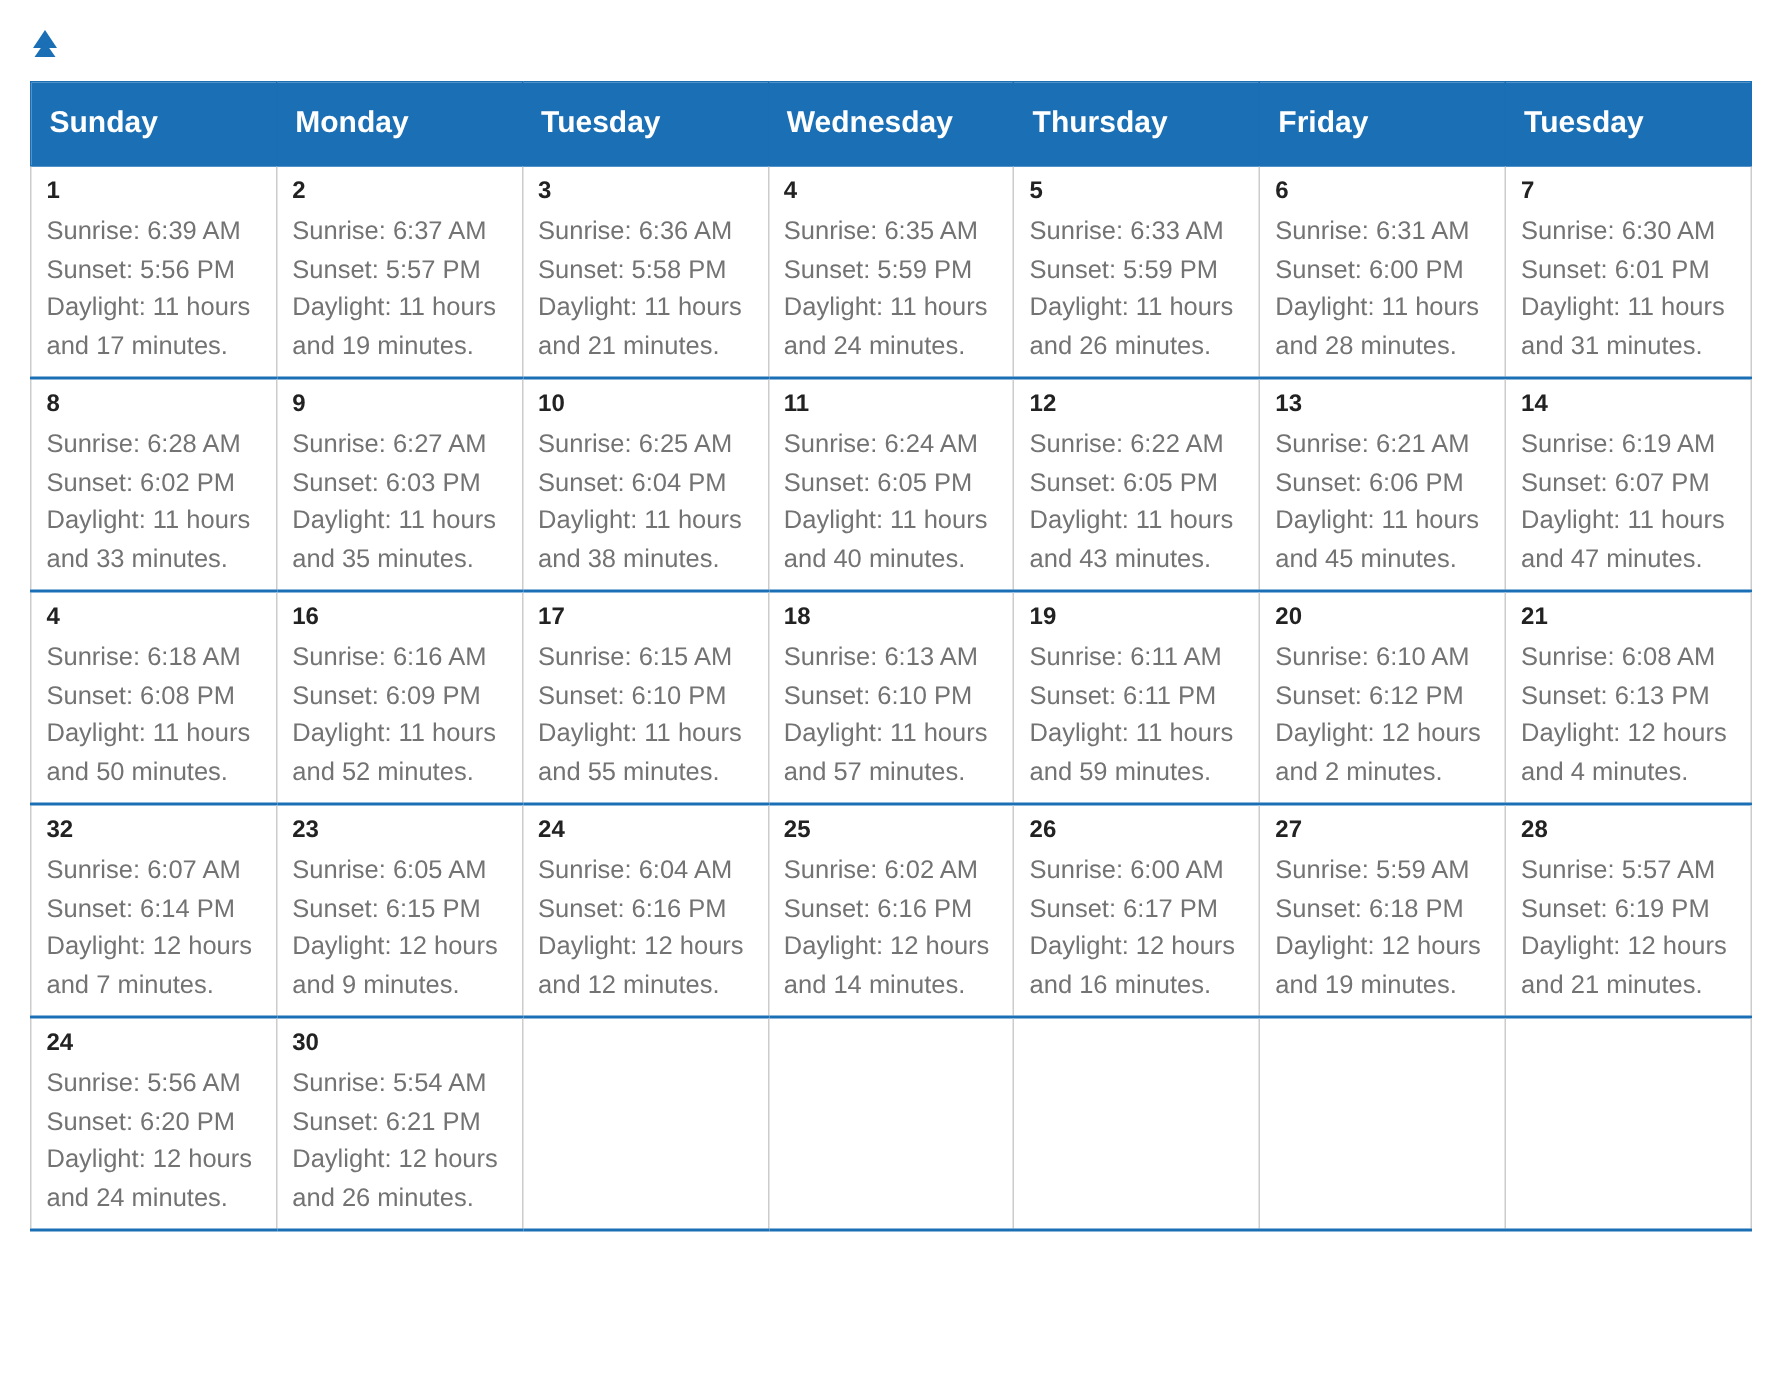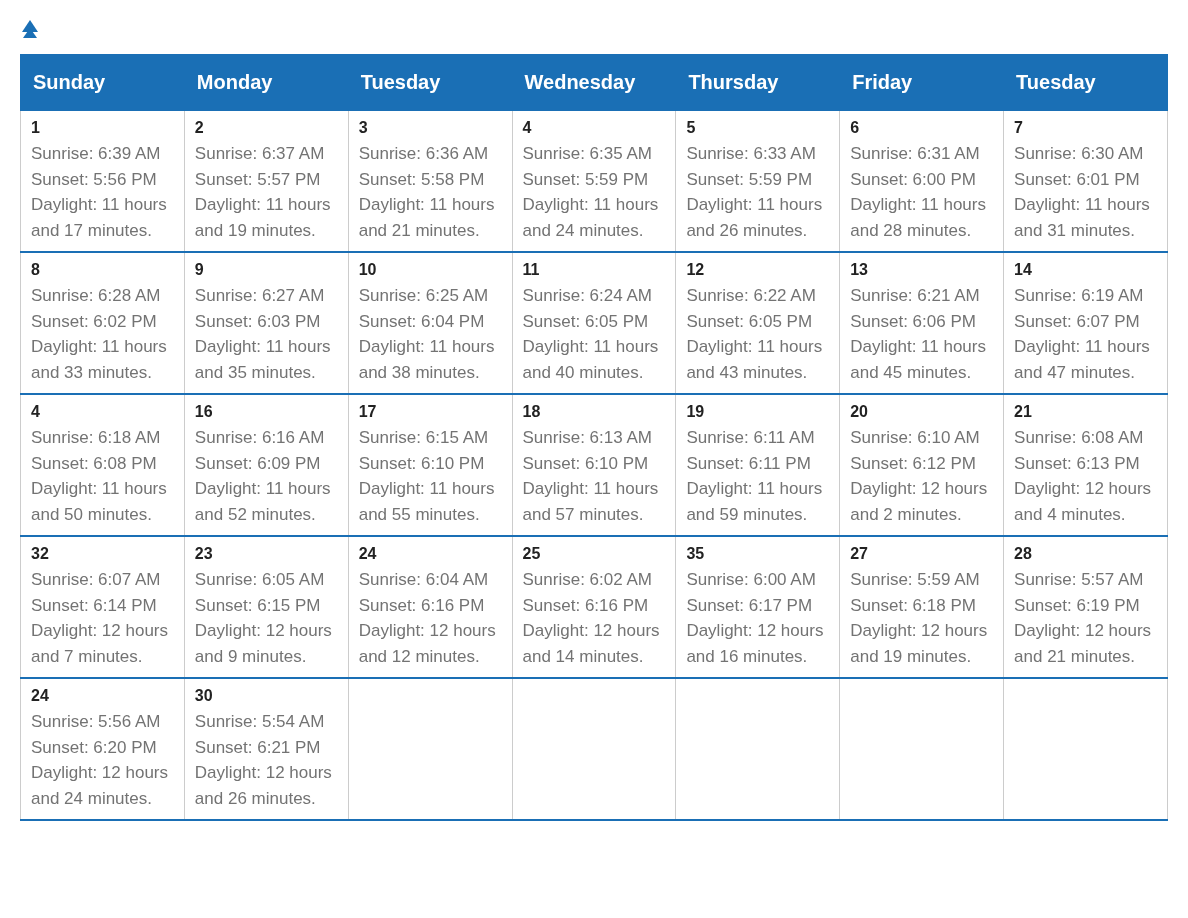--- a/index.html
+++ b/index.html
@@ -322,21 +322,21 @@
         </td>
         <td>
           <span class="day-number">25</span>
           <div class="day-info">
             Sunrise: 6:02 AM<br>
             Sunset: 6:16 PM<br>
             Daylight: 12 hours and 14 minutes.
           </div>
         </td>
         <td>
-          <span class="day-number">35</span>
+          <span class="day-number">26</span>
           <div class="day-info">
             Sunrise: 6:00 AM<br>
             Sunset: 6:17 PM<br>
             Daylight: 12 hours and 16 minutes.
           </div>
         </td>
         <td>
           <span class="day-number">27</span>
           <div class="day-info">
             Sunrise: 5:59 AM<br>

